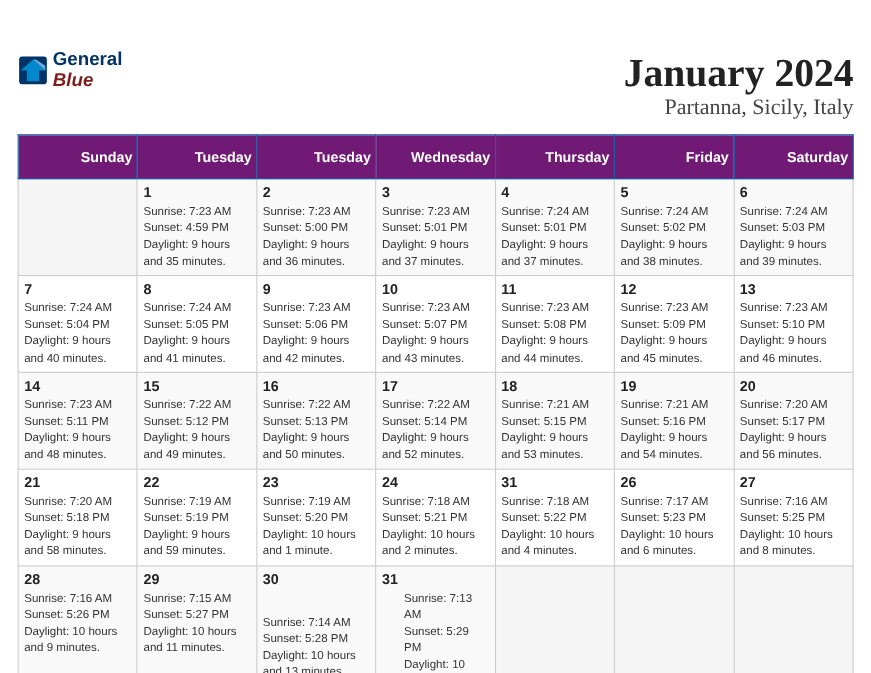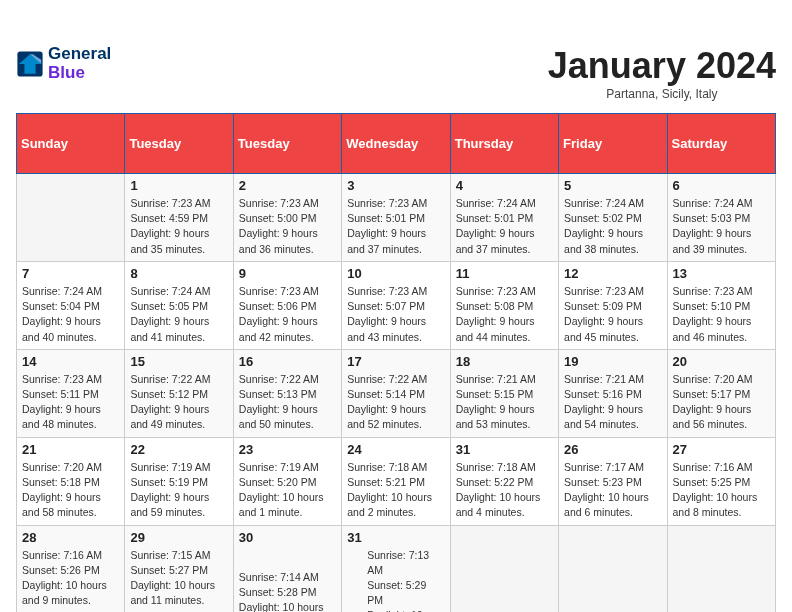--- a/index.html
+++ b/index.html
@@ -20,41 +20,42 @@
     .logo {
       display: flex;
       align-items: center;
       gap: 4px;
     }
     .logo-icon {
       width: 28px;
       height: 28px;
     }
     .title-block {
-      text-align: center;
+      text-align: right;
+      font-family: Liberation Serif, serif;
     }
     .month-title {
       font-size: 36px;
       font-weight: bold;
       color: #222;
     }
     .subtitle {
-      font-size: 12px;
+      font-size: 20px;
       color: #444;
     }
     table {
       width: 100%;
       border-collapse: collapse;
       font-size: 11px;
     }
     thead tr th {
-      background: #ef4444;
+      background: #701a75;
       color: #fff;
-      padding: 22px 4px;
-      text-align: left;
+      padding: 12px 4px;
+      text-align: right;
       font-size: 13px;
       font-weight: bold;
       border: 1px solid #1a5fa8;
     }
     tbody tr td {
       border: 1px solid #ccc;
       vertical-align: top;
       padding: 4px 5px;
       min-height: 80px;
       width: 14.28%;
@@ -86,21 +87,21 @@
 
 <div class="header">
   <div class="logo">
     <svg class="logo-icon" viewBox="0 0 40 40">
       <rect x="2" y="2" width="36" height="36" rx="4" fill="#003366"></rect>
       <polygon points="20,6 36,20 28,20 28,34 12,34 12,20 4,20" fill="#0088cc"></polygon>
       <polygon points="24,6 36,14 36,20 20,6" fill="#66aadd"></polygon>
     </svg>
     <div>
       <div style="font-size:17px;font-weight:bold;color:#003366;line-height:1.1;">General</div>
-      <div style="font-size:17px;font-weight:bold;color:#6d28d9;line-height:1.1;">Blue</div>
+      <div style="font-size:17px;font-weight:bold;color:#7f1d1d;line-height:1.1;font-style:italic;">Blue</div>
     </div>
   </div>
   <div class="title-block">
     <div class="month-title">January 2024</div>
     <div class="subtitle">Partanna, Sicily, Italy</div>
   </div>
 </div>
 
 <table>
   <thead>

